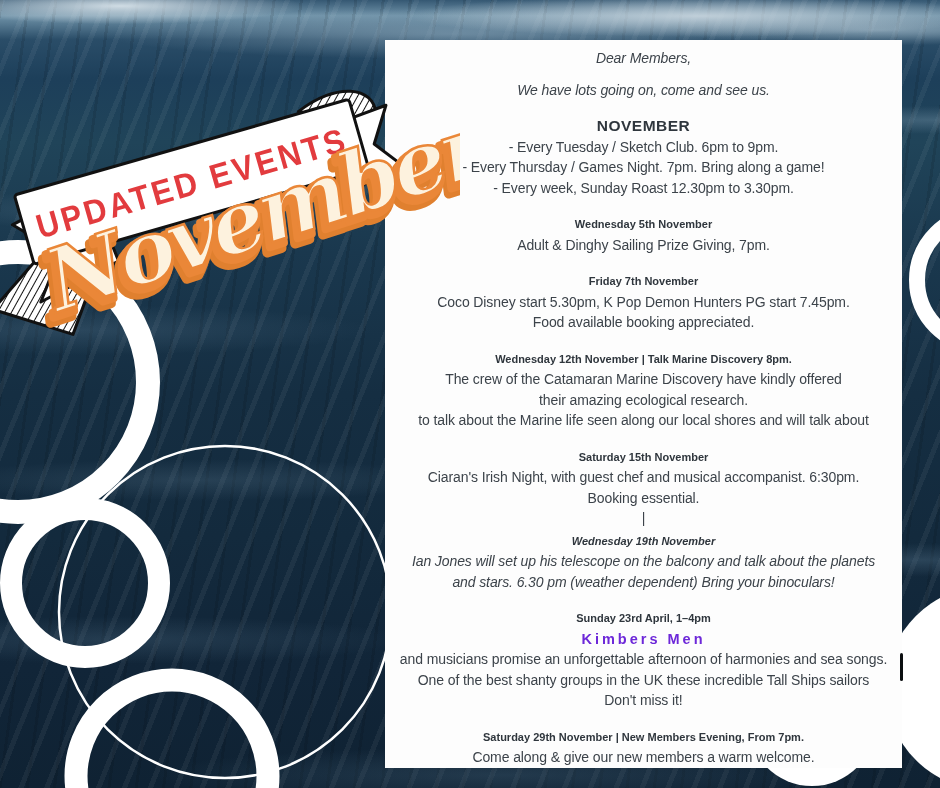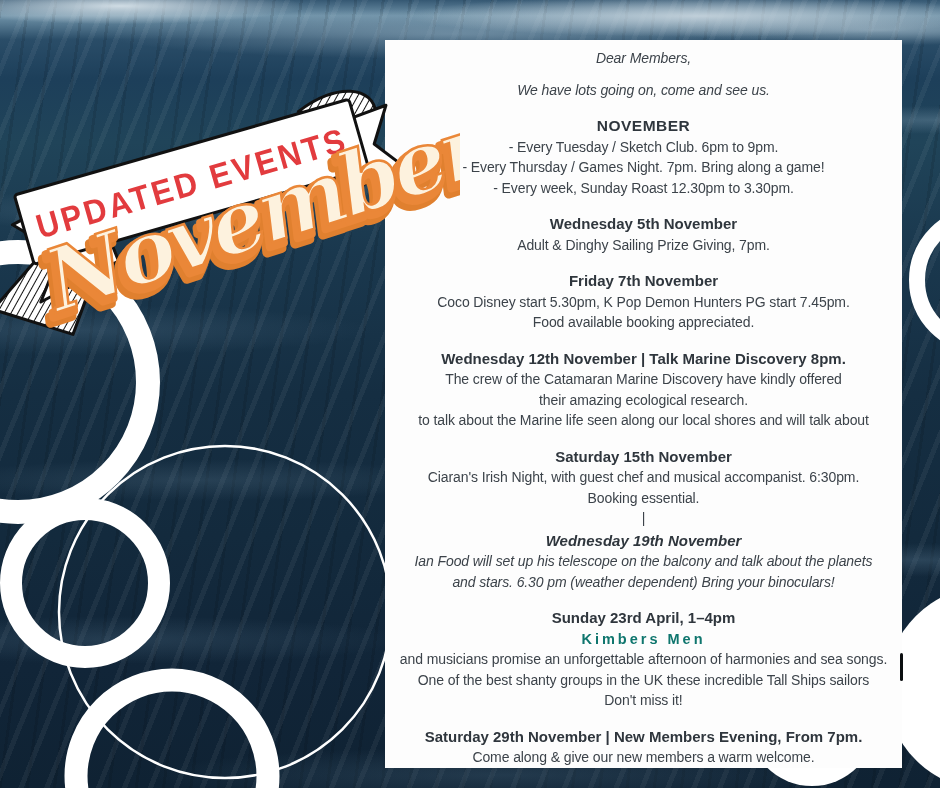--- a/index.html
+++ b/index.html
@@ -31,22 +31,22 @@
   .card{
     position:absolute;left:385px;top:40px;width:517px;height:728px;z-index:2;
     background:#fdfdfd;box-sizing:border-box;padding:8px 10px 0 10px;
     text-align:center;color:#3c434a;
   }
   .card .line{font-size:14px;line-height:20.5px;letter-spacing:-0.1px;white-space:nowrap;}
   .card .intro-line{font-style:italic;}
   .intro-gap{height:11px;}
   .section{margin-top:16px;}
   .section.tight{margin-top:2px;font-style:italic;}
-  .section .heading{font-weight:bold;color:#2f363d;font-size:15px;line-height:20.5px;white-space:nowrap;}
-  .section .subheading{font-weight:bold;color:#0f766e;font-size:14.5px;line-height:20.5px;letter-spacing:3px;white-space:nowrap;}
+  .section .heading{font-weight:bold;color:#2f363d;font-size:11px;line-height:20.5px;white-space:nowrap;}
+  .section .subheading{font-weight:bold;color:#6d28d9;font-size:14.5px;line-height:20.5px;letter-spacing:3px;white-space:nowrap;}
   .section:first-of-type .heading{font-size:15.5px;letter-spacing:0.5px;}
   
   .edge-mark{position:absolute;left:900px;top:653px;width:3px;height:28px;background:#0b0e10;border-radius:2px;z-index:3;}
   
   .banner-layer{position:absolute;left:-14px;top:-2px;z-index:4;pointer-events:none;}
   .script-layer{position:absolute;left:0px;top:100px;z-index:5;pointer-events:none;}
 </style>
 </head>
 <body>
 
@@ -91,21 +91,21 @@
           <div class="line">to talk about the Marine life seen along our local shores and will talk about</div>
         </div>
         <div class="section">
           <div class="heading">Saturday 15th November</div>
           <div class="line">Ciaran's Irish Night, with guest chef and musical accompanist. 6:30pm.</div>
           <div class="line">Booking essential.</div>
           <div class="line">|</div>
         </div>
         <div class="section tight">
           <div class="heading">Wednesday 19th November</div>
-          <div class="line">Ian Food will set up his telescope on the balcony and talk about the planets</div>
+          <div class="line">Ian Jones will set up his telescope on the balcony and talk about the planets</div>
           <div class="line">and stars. 6.30 pm (weather dependent) Bring your binoculars!</div>
         </div>
         <div class="section">
           <div class="heading">Sunday 23rd April, 1–4pm</div>
           <div class="subheading">Kimbers Men</div>
           <div class="line">and musicians promise an unforgettable afternoon of harmonies and sea songs.</div>
           <div class="line">One of the best shanty groups in the UK these incredible Tall Ships sailors</div>
           <div class="line">Don't miss it!</div>
         </div>
         <div class="section">

